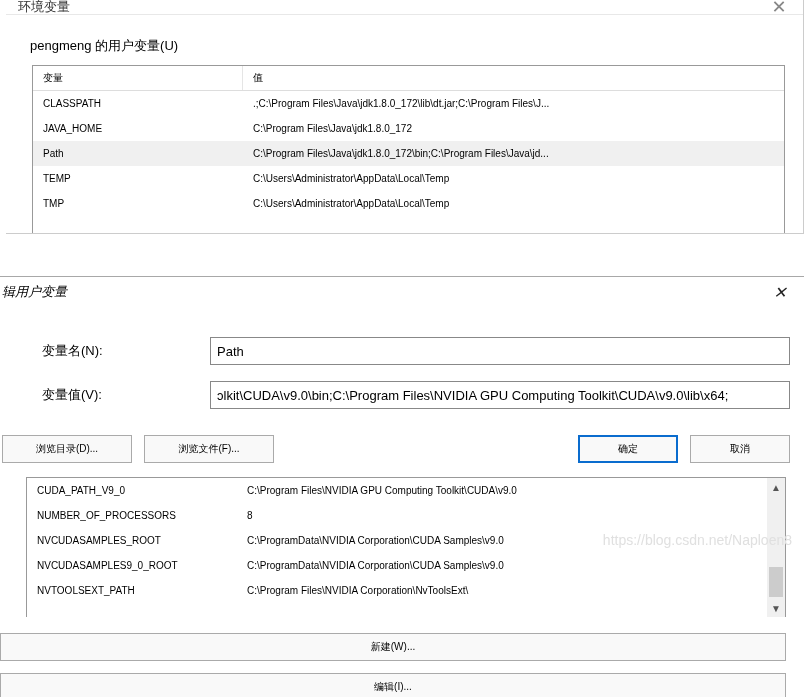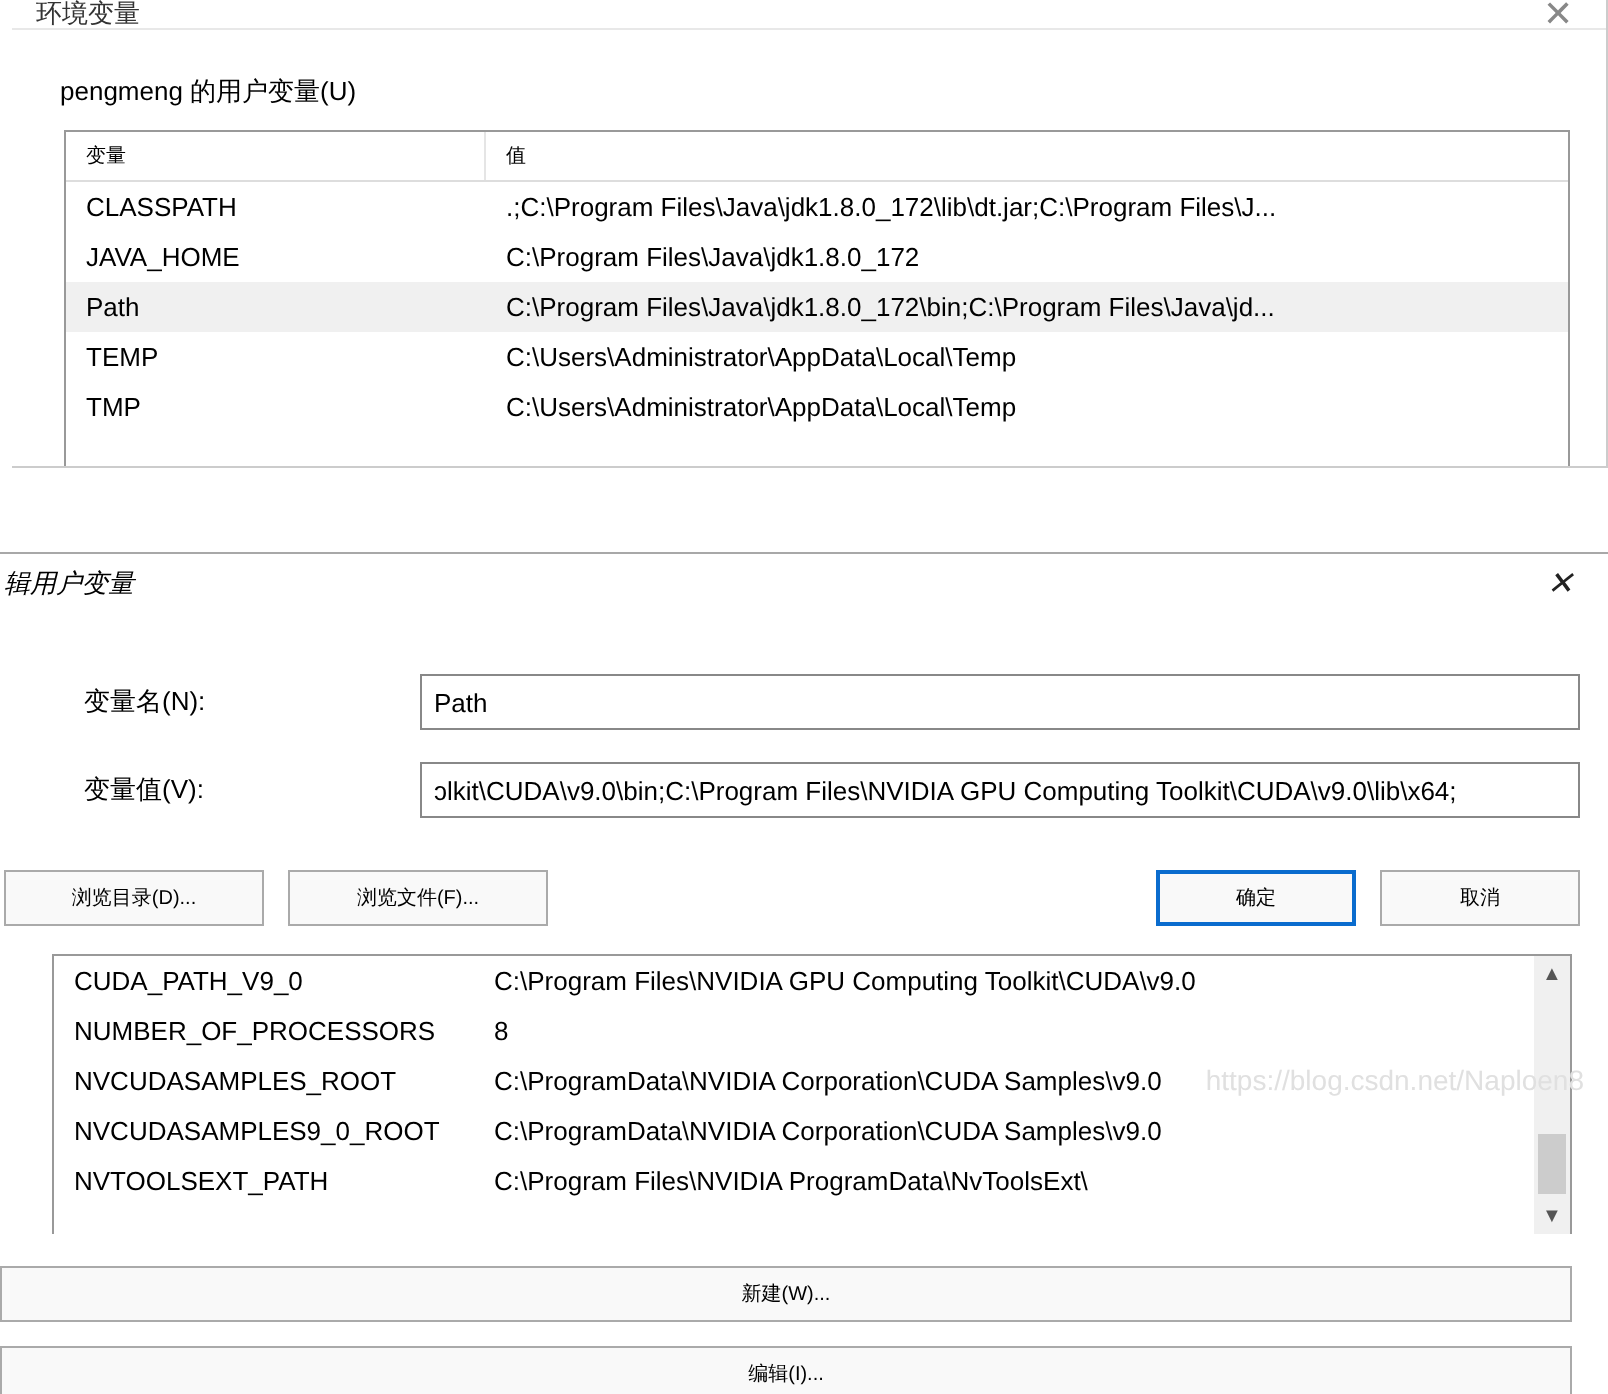--- a/index.html
+++ b/index.html
@@ -63,21 +63,21 @@
     .th.col1 { width: 210px; }
     .th.col2 { flex: 1; border-right: none; }
     .tr {
       display: flex;
       height: 25px;
       align-items: center;
     }
     .tr.selected { background: #f0f0f0; }
     .td {
       padding: 3px 10px;
-      font-size: 13px;
+      font-size: 10px;
       white-space: nowrap;
       overflow: hidden;
     }
     .td.col1 { width: 210px; }
     .td.col2 { flex: 1; }
 
     
     .dialog2 {
       position: absolute;
       top: 276px;
@@ -280,21 +280,21 @@
         <div class="tr">
           <div class="td col1">NVCUDASAMPLES_ROOT</div>
           <div class="td col2">C:\ProgramData\NVIDIA Corporation\CUDA Samples\v9.0</div>
         </div>
         <div class="tr">
           <div class="td col1">NVCUDASAMPLES9_0_ROOT</div>
           <div class="td col2">C:\ProgramData\NVIDIA Corporation\CUDA Samples\v9.0</div>
         </div>
         <div class="tr">
           <div class="td col1">NVTOOLSEXT_PATH</div>
-          <div class="td col2">C:\Program Files\NVIDIA ProgramData\NvToolsExt\</div>
+          <div class="td col2">C:\Program Files\NVIDIA Corporation\NvToolsExt\</div>
         </div>
       </div>
     <div class="scrollbar">
       <div class="scroll-arrow">▲</div>
       <div style="flex:1"></div>
       <div class="scroll-thumb"></div>
       <div class="scroll-arrow">▼</div>
     </div>
   </div>
 

